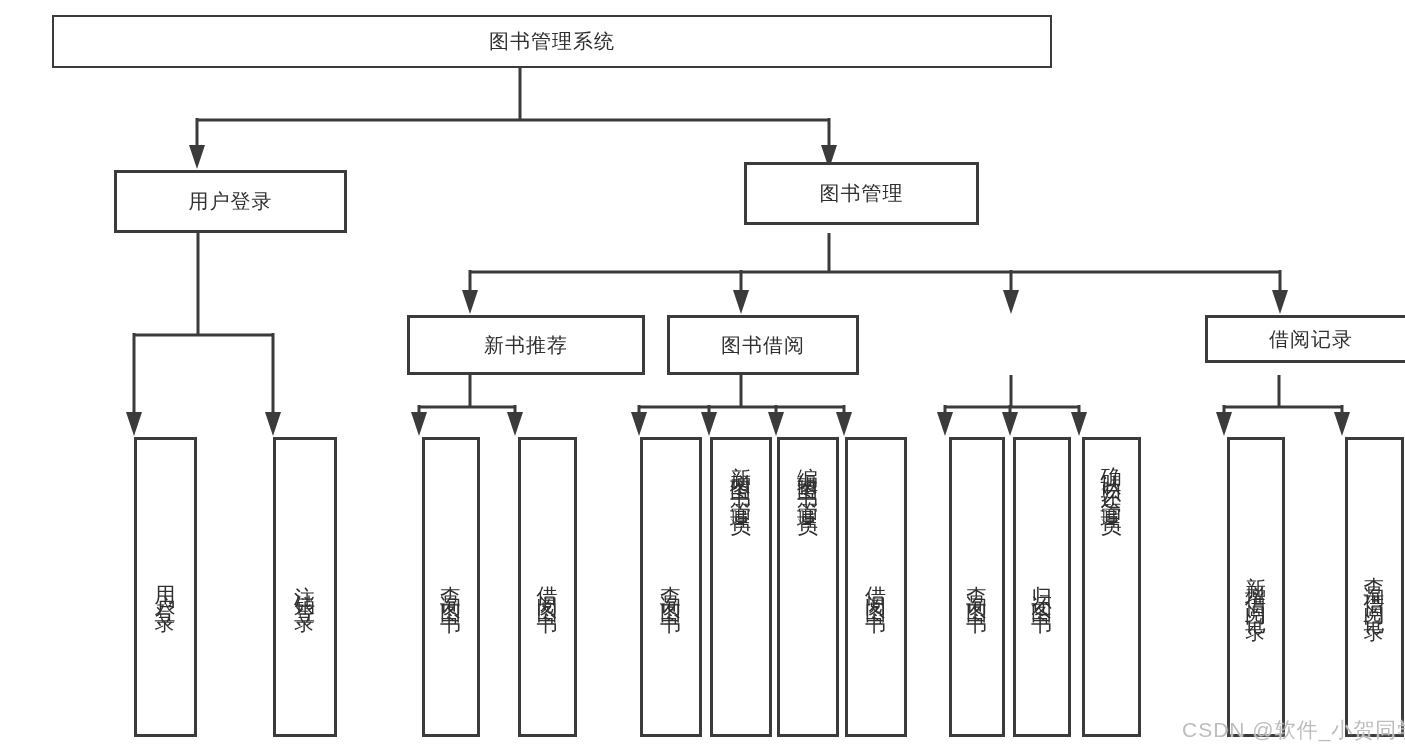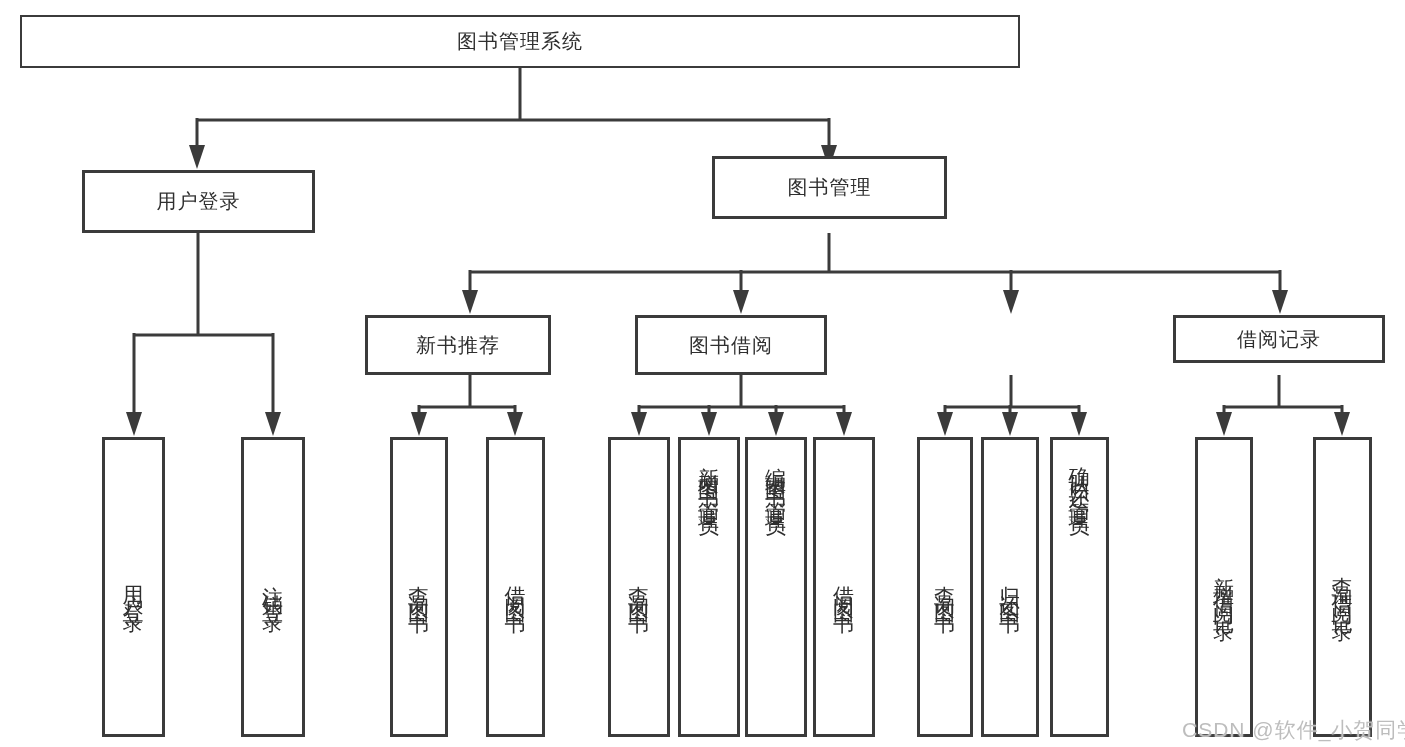--- a/index.html
+++ b/index.html
@@ -23,20 +23,21 @@
     position: absolute;
     box-sizing: border-box;
     background: #ffffff;
     border: 3px solid #3b3b3b;
     display: flex;
     align-items: center;
     justify-content: center;
     font-size: 20px;
     letter-spacing: 1px;
     z-index: 1;
+    margin-left: 32px;
   }
   .node.root { border-width: 2px; }
   .leaf {
     top: 437px;
     height: 300px;
   }
   .leaf .v-label {
     writing-mode: vertical-lr;
     text-orientation: upright;
     font-size: 21px;
@@ -105,25 +106,25 @@
     </g>
   </svg>
 
   <div class="node root" style="left:20px; top:15px; width:1000px; height:53px;">
     <span>图书管理系统</span>
   </div>
 
   <div class="node" style="left:82px; top:170px; width:233px; height:63px;">
     <span>用户登录</span>
   </div>
-  <div class="node" style="left:712px; top:156px; width:235px; height:63px;">
+  <div class="node" style="left:712px; top:162px; width:235px; height:63px;">
     <span>图书管理</span>
   </div>
 
-  <div class="node" style="left:365px; top:315px; width:186px; height:60px;">
+  <div class="node" style="left:375px; top:315px; width:238px; height:60px;">
     <span>新书推荐</span>
   </div>
   <div class="node" style="left:635px; top:315px; width:192px; height:60px;">
     <span>图书借阅</span>
   </div>
   <div class="node" style="left:1173px; top:315px; width:212px; height:48px;">
     <span>借阅记录</span>
   </div>
 
   <div class="node leaf" style="left:102px; width:63px;">

